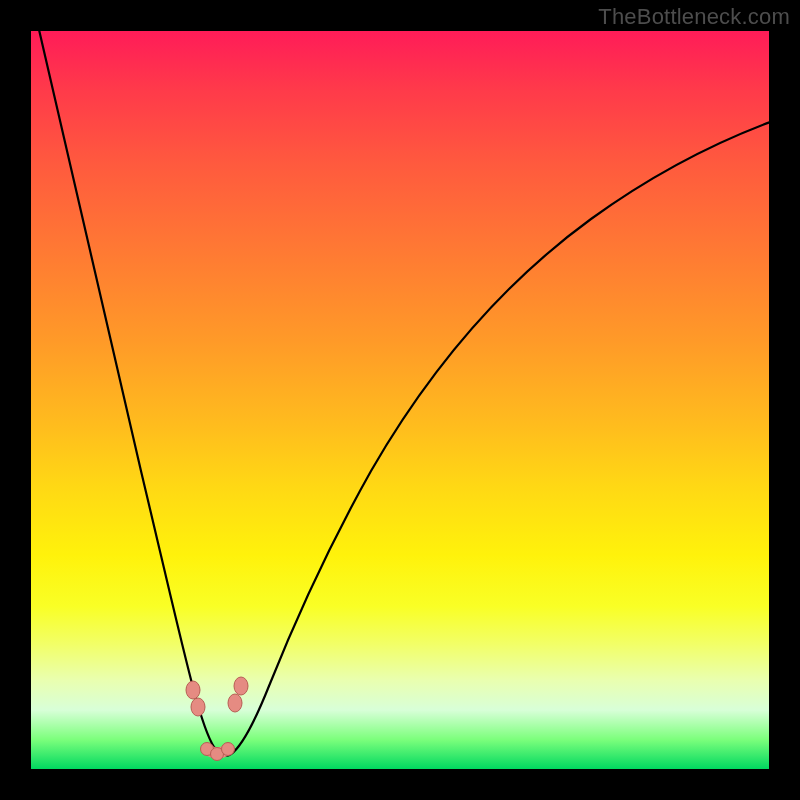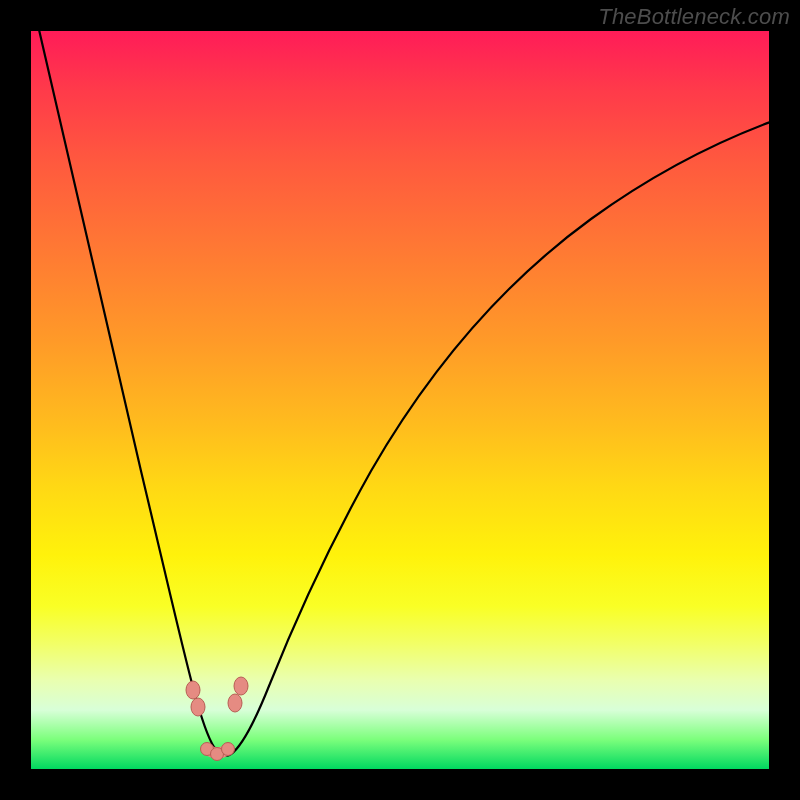--- a/index.html
+++ b/index.html
@@ -45,21 +45,20 @@
   .watermark {
     position: absolute;
     top: 4px;
     right: 10px;
     color: #4d4d4d;
     font-size: 22px;
     font-weight: 500;
     letter-spacing: 0.2px;
     z-index: 5;
     user-select: none;
-    font-style: italic;
   }
   svg.curve {
     position: absolute;
     inset: 0;
     width: 738px;
     height: 738px;
     pointer-events: none;
   }
   .curve path {
     fill: none;

